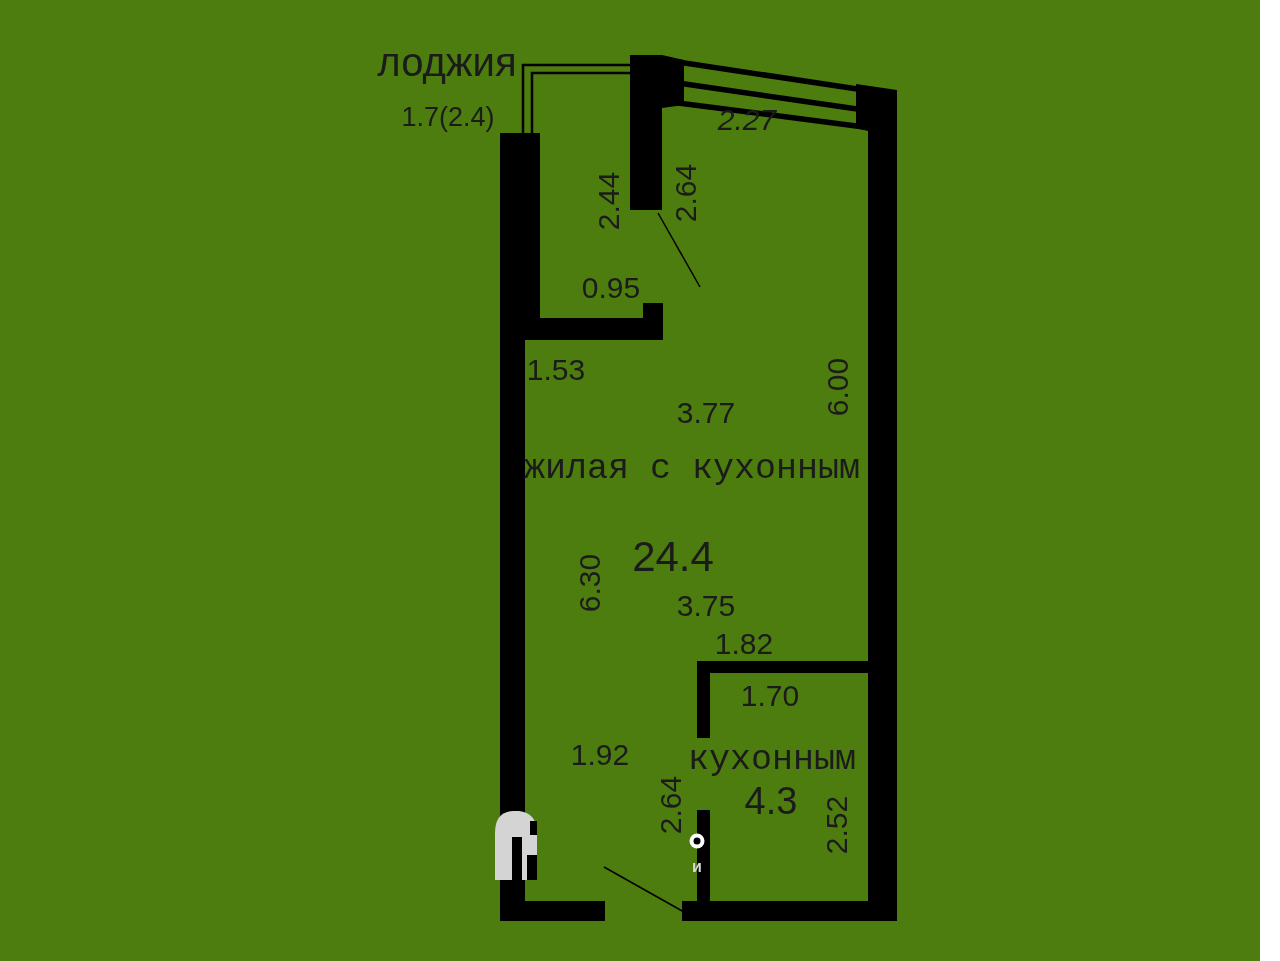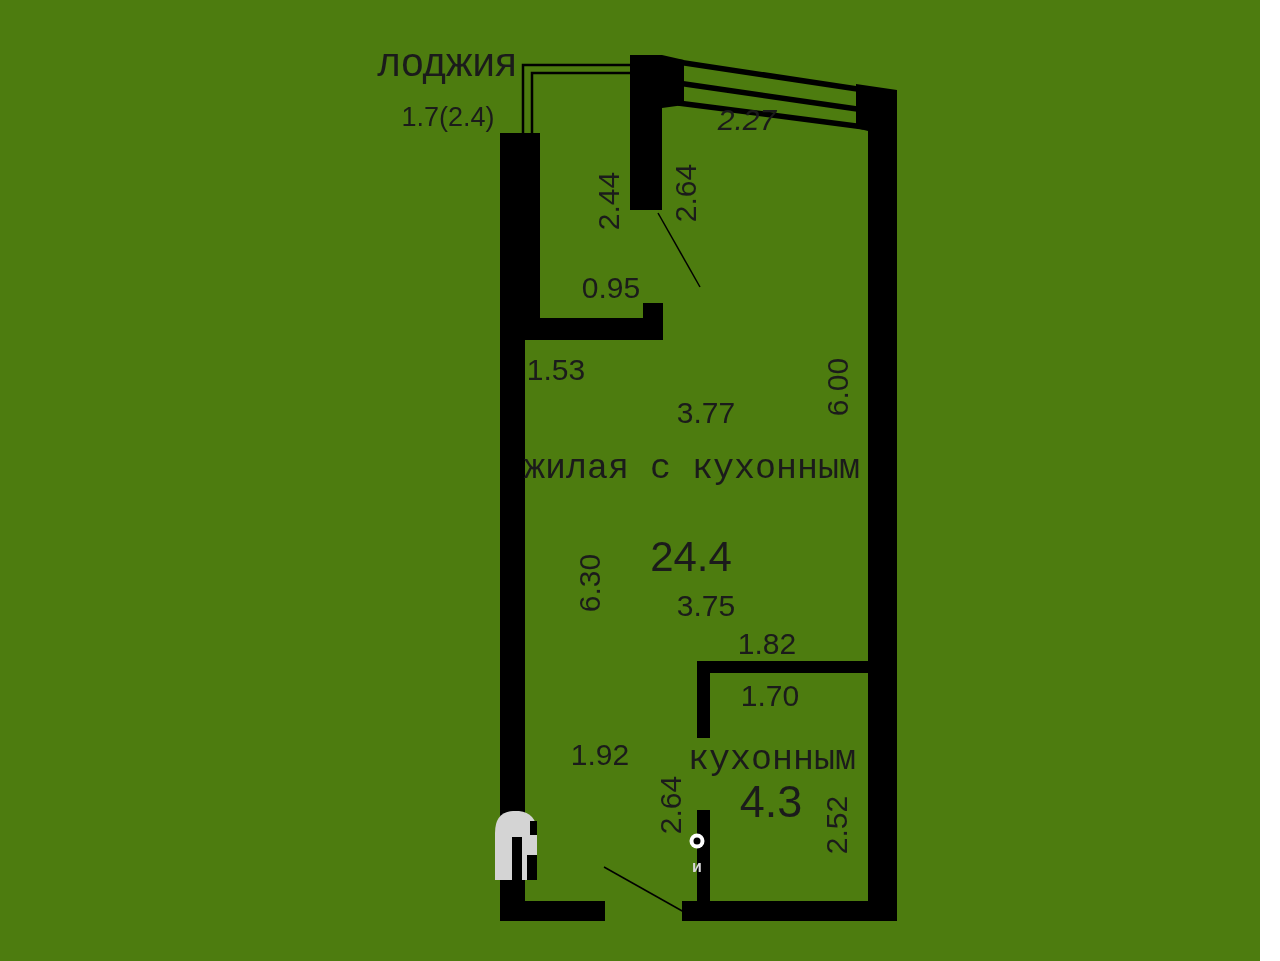--- a/index.html
+++ b/index.html
@@ -11,21 +11,21 @@
   }
   svg.plan { position:absolute; left:0; top:0; display:block; }
   .lbl {
     position:absolute; color:#1b1b1b; white-space:nowrap; line-height:1;
     transform:translate(-50%,-50%);
   }
   .lbl.v { transform:translate(-50%,-50%) rotate(-90deg); }
   .dim { font-size:30px; }
   .room-name { font-size:35px;font-family:Liberation Mono, monospace; }
   .area-lg { font-size:42px; }
-  .area-md { font-size:45px; }
+  .area-md { font-size:38px; }
   .loggia-t1 { font-size:40px; }
   .loggia-t2 { font-size:27px;margin-top:15px; }
   .wm-letter { font-size:16px; color:#d9d9d9; font-weight:bold; }
 </style>
 </head>
 <body>
 
 <div class="stage">
 
   <svg class="plan" width="1280" height="961" viewBox="0 0 1280 961">
@@ -78,27 +78,27 @@
 
   <div class="lbl dim" style="left:604px; top:288px;margin-left:7px;">0.95</div>
 
   <div class="lbl dim" style="left:556px; top:370px;">1.53</div>
 
   <div class="lbl dim" style="left:706px; top:413px;">3.77</div>
 
   <div class="lbl dim v" style="left:838px; top:387px;">6.00</div>
 
   <div class="lbl room-name" style="left:692px; top:469px;">жилая с кухонным</div>
-  <div class="lbl area-lg" style="left:691px; top:557px;">24.4</div>
+  <div class="lbl area-lg" style="left:673px; top:557px;">24.4</div>
 
   <div class="lbl dim v" style="left:590px; top:583px;">6.30</div>
 
   <div class="lbl dim" style="left:706px; top:606px;">3.75</div>
 
-  <div class="lbl dim" style="left:767px; top:644px;">1.82</div>
+  <div class="lbl dim" style="left:744px; top:644px;">1.82</div>
 
   <div class="lbl dim" style="left:770px; top:696px;text-align:right;">1.70</div>
 
   <div class="lbl dim" style="left:600px; top:755px;">1.92</div>
 
   <div class="lbl dim v" style="left:671px; top:805px;">2.64</div>
 
   <div class="lbl room-name" style="left:772px; top:760px;">кухонным</div>
   <div class="lbl area-md" style="left:771px; top:801px;">4.3</div>
 

